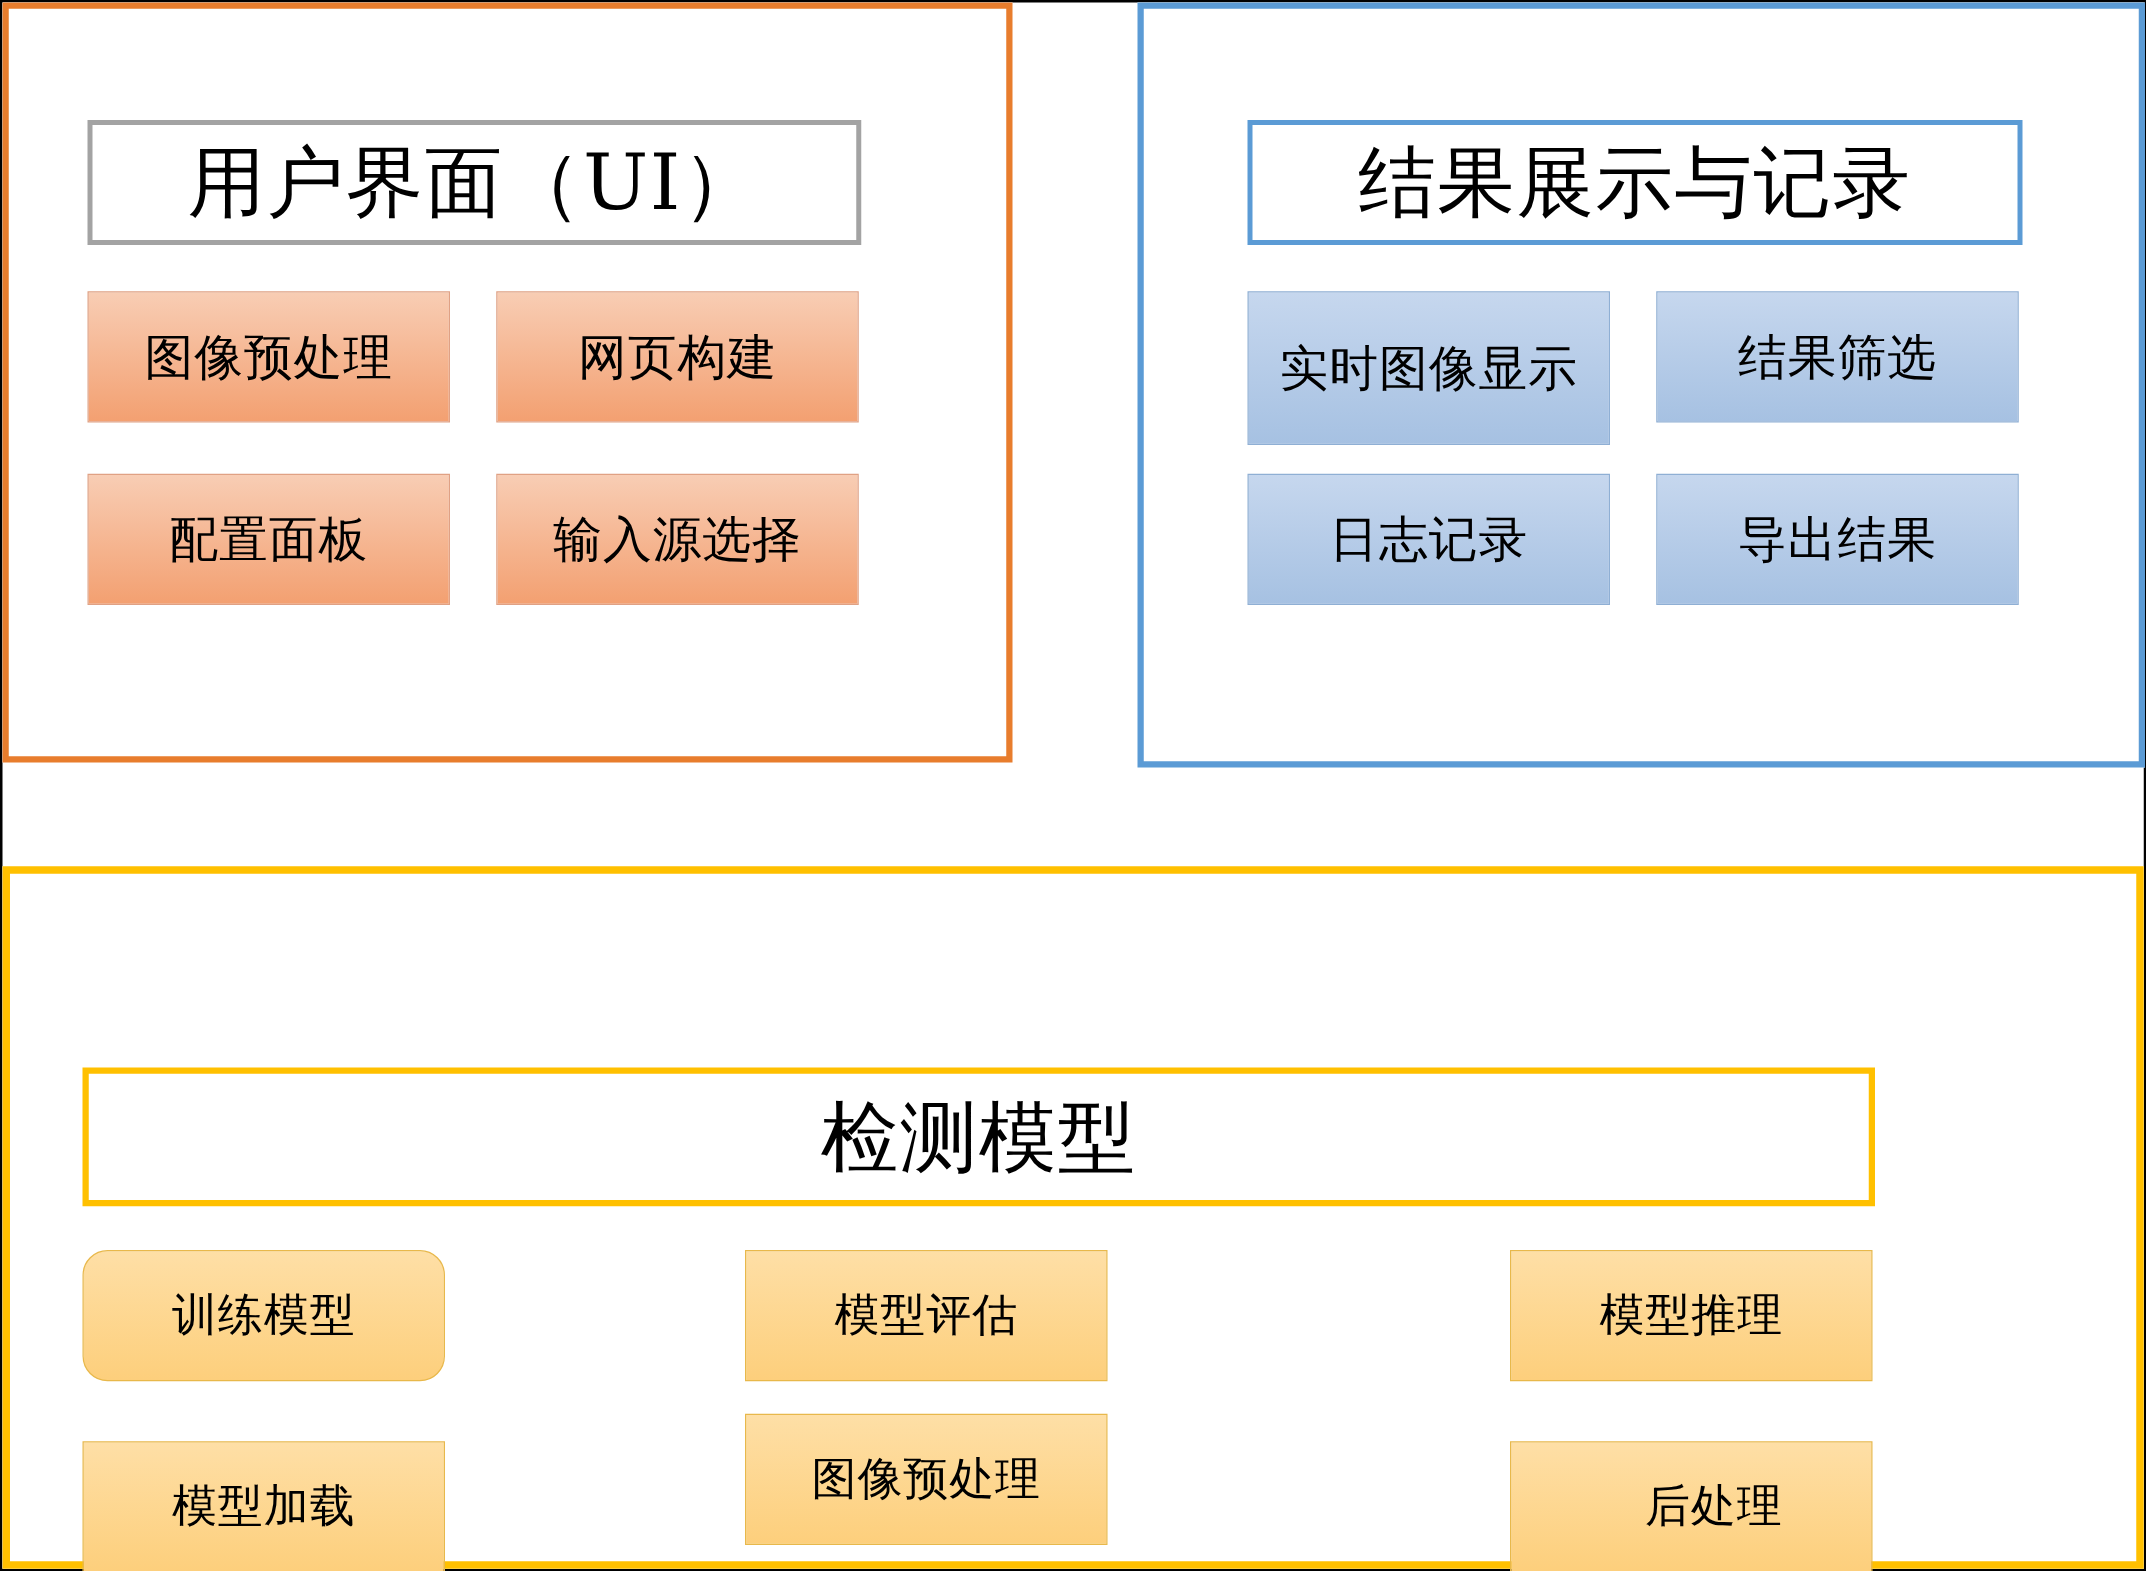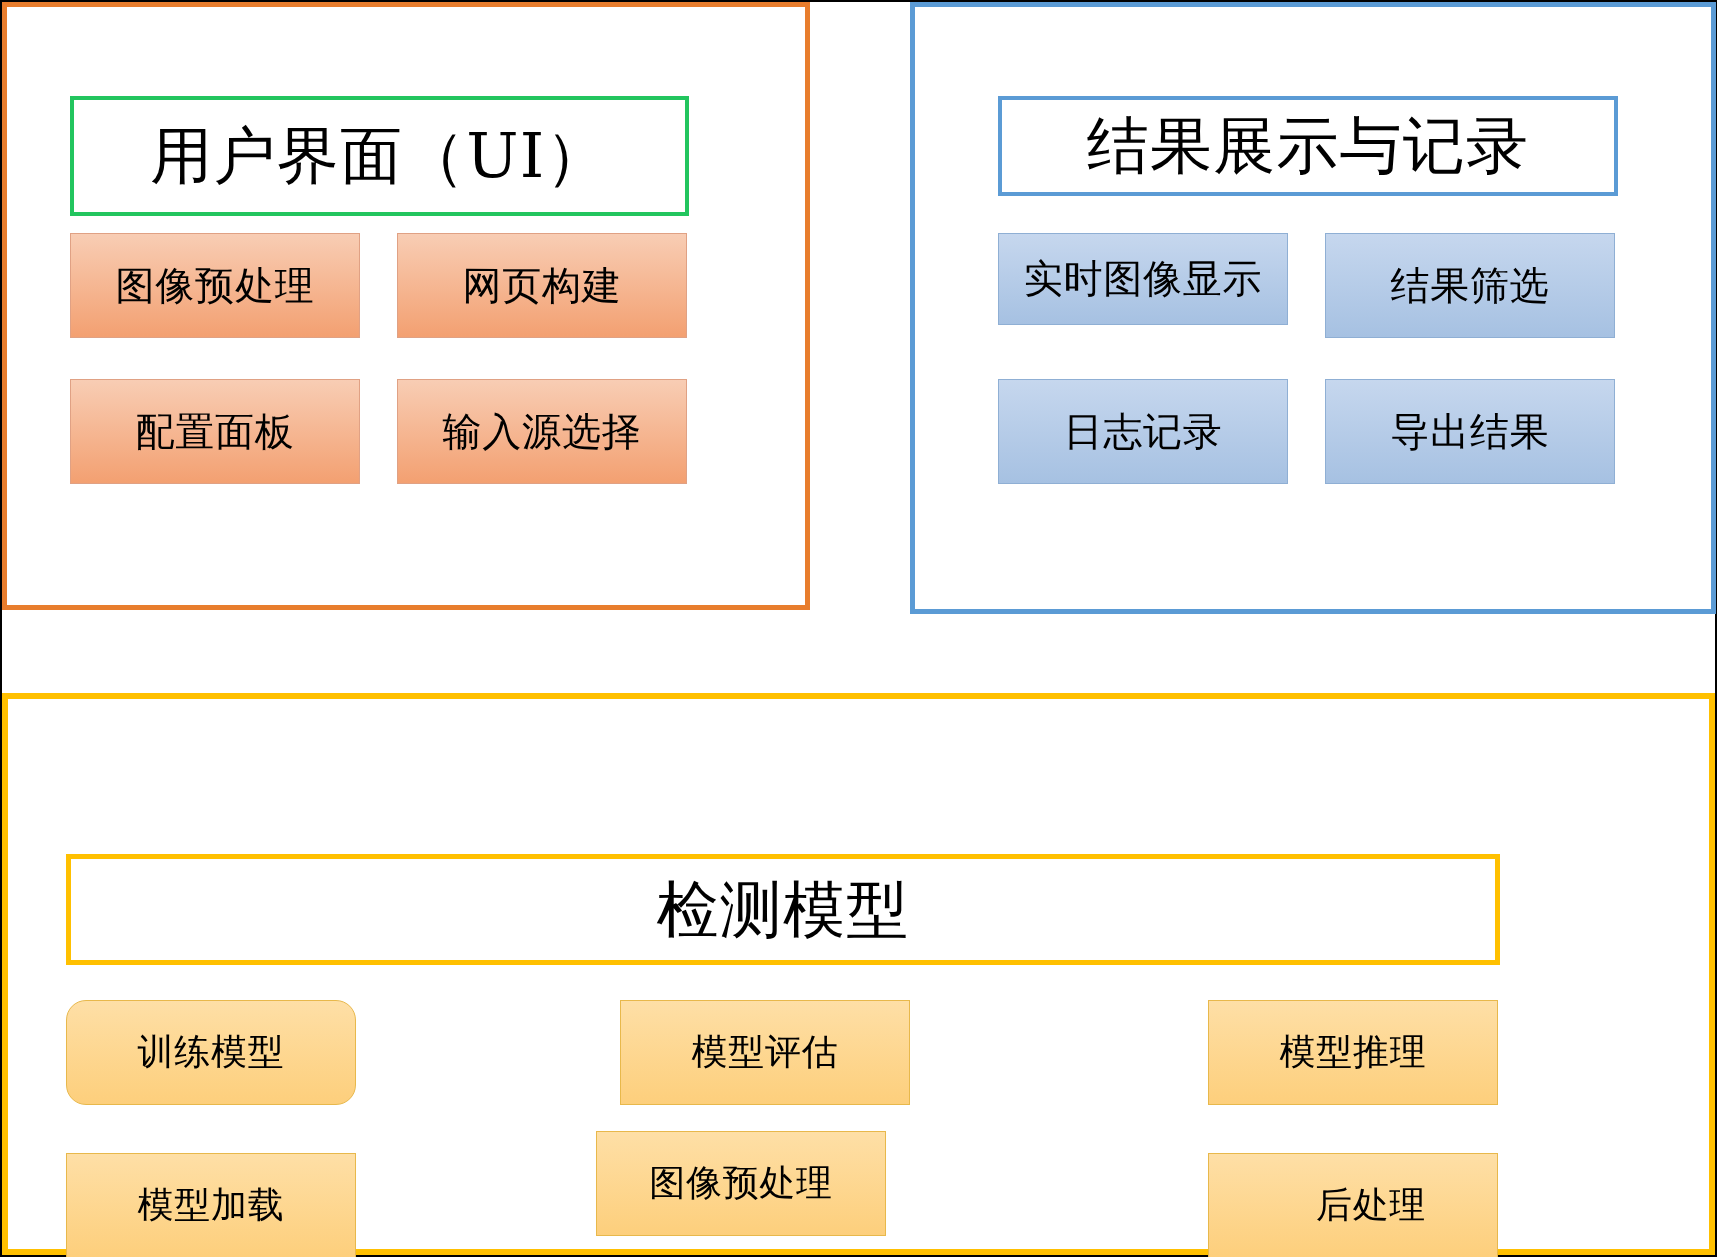--- a/index.html
+++ b/index.html
@@ -64,22 +64,22 @@
     justify-content: center;
     color: #000000;
     letter-spacing: 0.02em;
     white-space: nowrap;
   }
 
   .title-ui {
     left: 63px;
     top: 89px;
     width: 619px;
-    height: 120px;
-    border: 4px solid #22c55e;
+    height: 100px;
+    border: 4px solid #a3a3a3;
     font-size: 62px;
   }
 
   .title-results {
     left: 83px;
     top: 89px;
     width: 620px;
     height: 100px;
     border: 4px solid #5B9BD5;
     font-size: 62px;
@@ -139,36 +139,36 @@
 
     <div class="item-box item-orange" style="left:63px; top:372px; width:290px; height:105px;">配置面板</div>
 
     <div class="item-box item-orange" style="left:390px; top:372px; width:290px; height:105px;">输入源选择</div>
   </div>
 
   <div class="panel panel-results">
 
     <div class="title-box title-results">结果展示与记录</div>
 
-    <div class="item-box item-blue" style="left:83px; top:226px; width:290px; height:92px;">实时图像显示</div>
+    <div class="item-box item-blue" style="left:83px; top:226px; width:290px; height:123px;">实时图像显示</div>
 
     <div class="item-box item-blue" style="left:410px; top:226px; width:290px; height:105px;">结果筛选</div>
 
     <div class="item-box item-blue" style="left:83px; top:372px; width:290px; height:105px;">日志记录</div>
 
     <div class="item-box item-blue" style="left:410px; top:372px; width:290px; height:105px;">导出结果</div>
   </div>
 
   <div class="panel panel-model">
 
     <div class="title-box title-model">检测模型</div>
 
     <div class="item-box item-yellow" style="left:58px; top:301px; width:290px; height:105px;border-radius:20px;">训练模型</div>
 
-    <div class="item-box item-yellow" style="left:588px; top:301px; width:290px; height:105px;margin-left:24px;">模型评估</div>
+    <div class="item-box item-yellow" style="left:588px; top:301px; width:290px; height:105px;">模型评估</div>
 
     <div class="item-box item-yellow" style="left:1200px; top:301px; width:290px; height:105px;">模型推理</div>
 
     <div class="item-box item-yellow" style="left:58px; top:454px; width:290px; height:105px;">模型加载</div>
 
     <div class="item-box item-yellow" style="left:588px; top:432px; width:290px; height:105px;">图像预处理</div>
 
     <div class="item-box item-yellow" style="left:1200px; top:454px; width:290px; height:105px;padding-left:36px;">后处理</div>
   </div>
 

